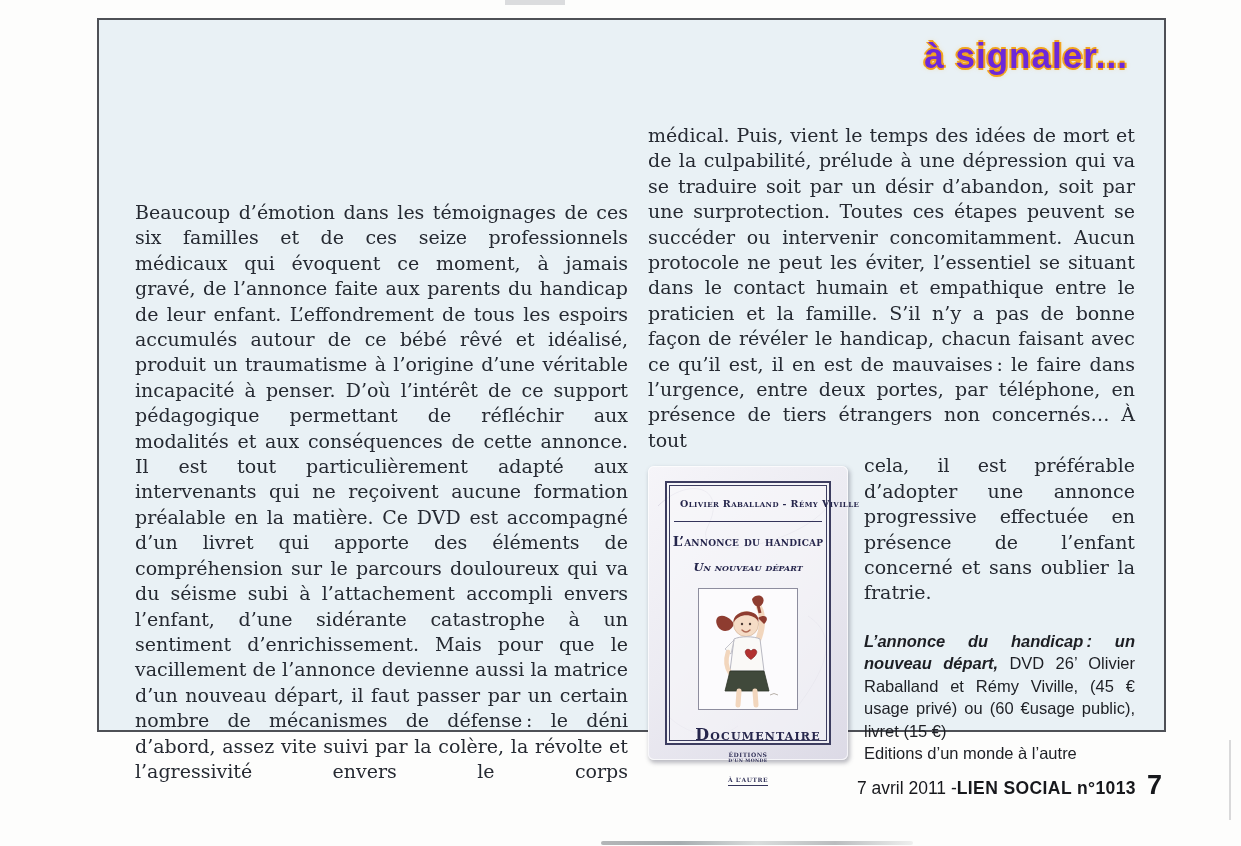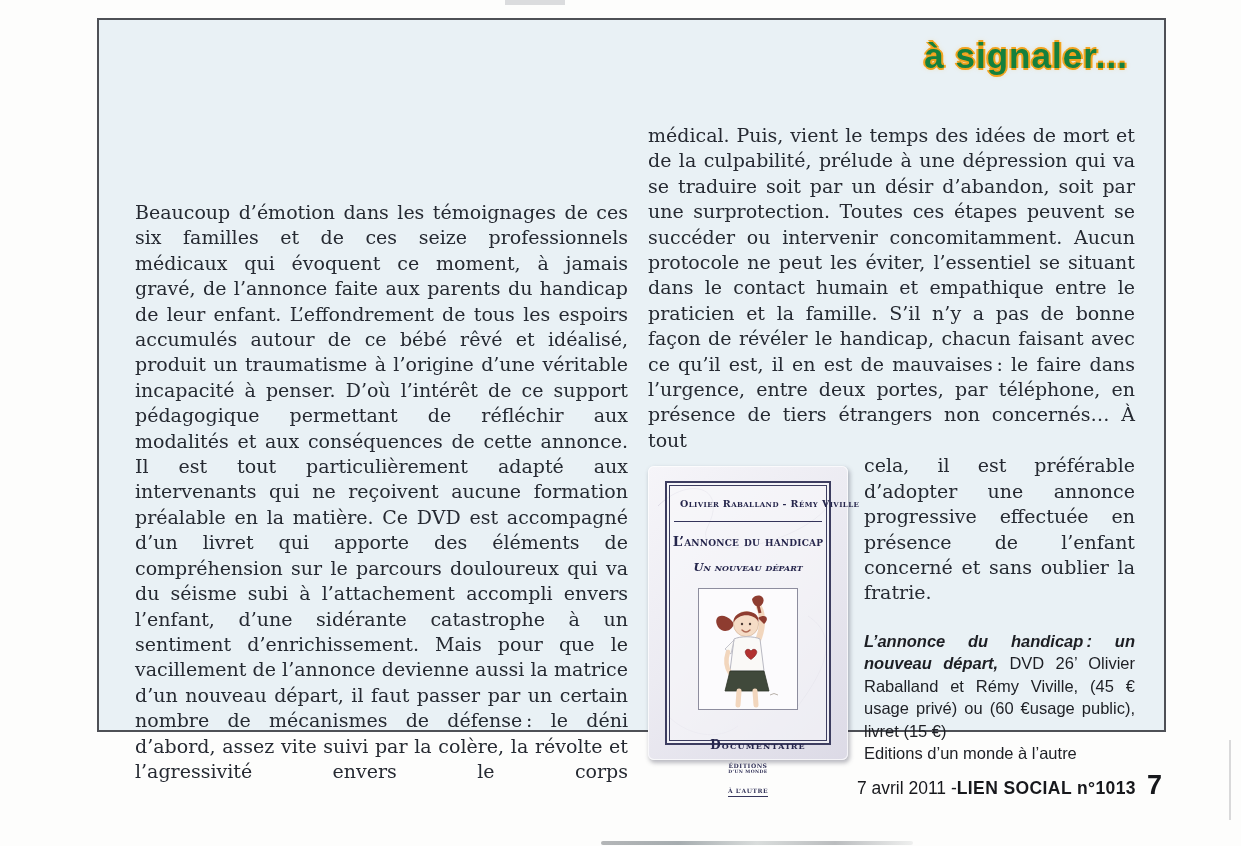--- a/index.html
+++ b/index.html
@@ -11,21 +11,21 @@
   .scan-page{
     position:absolute;left:97px;top:18px;width:1069px;height:714px;
     background:#e9f1f5;
     border:2px solid #4e5056;
     box-sizing:border-box;
   }
   
   .badge{
     position:absolute;top:16px;right:36px;
     font-size:35px;font-weight:700;letter-spacing:1px;
-    color:#15803d;
+    color:#6d28d9;
     text-shadow:2px 0 0 #f2a31e,-2px 0 0 #f2a31e,0 2px 0 #f2a31e,0 -2px 0 #f2a31e,0 0 5px rgba(250,180,40,.55);
   }
   
   .title{
     position:absolute;left:36px;top:60px;
     font-size:41px;line-height:48px;font-weight:700;
     color:#3a3d43;letter-spacing:-0.5px;
   }
   
   .serif{font-family:"DejaVu Serif",serif;color:#262a32;}
@@ -64,21 +64,21 @@
     padding:8px 6px 4px;margin:0 7px;border-bottom:1px solid #34345a;
     white-space:nowrap;
   }
   .cover-title{font-variant:small-caps;font-weight:700;font-size:13.5px;letter-spacing:.2px;margin-top:7px;white-space:nowrap;}
   .cover-subtitle{font-variant:small-caps;font-weight:700;font-style:italic;font-size:11.5px;margin-top:1px;}
   .illus{
     width:98px;height:120px;margin:7px auto 0;
     border:1px solid #8d8d9e;background:#fcfbfd;
     display:flex;align-items:flex-end;justify-content:center;
   }
-  .cover-genre{font-variant:small-caps;font-weight:700;font-size:12px;letter-spacing:1.2px;margin-top:23px;padding-left:20px;}
+  .cover-genre{font-variant:small-caps;font-weight:700;font-size:16px;letter-spacing:1.2px;margin-top:12px;padding-left:20px;}
   .cover-pub{margin-top:4px;line-height:1.25;color:#34345a;text-transform:uppercase;font-weight:700;}
   .cover-pub .l1{font-size:6px;letter-spacing:.5px;}
   .cover-pub .l2{font-size:4.5px;letter-spacing:.4px;}
   .cover-pub .l3{font-size:6px;letter-spacing:.5px;border-bottom:1px solid #34345a;display:inline-block;padding-bottom:1px;}
   
   .caption{
     margin-top:24px;padding-left:0;
     font-family:"Liberation Sans",sans-serif;
     font-size:16.5px;line-height:22.5px;color:#1d1f24;
     text-align:justify;

